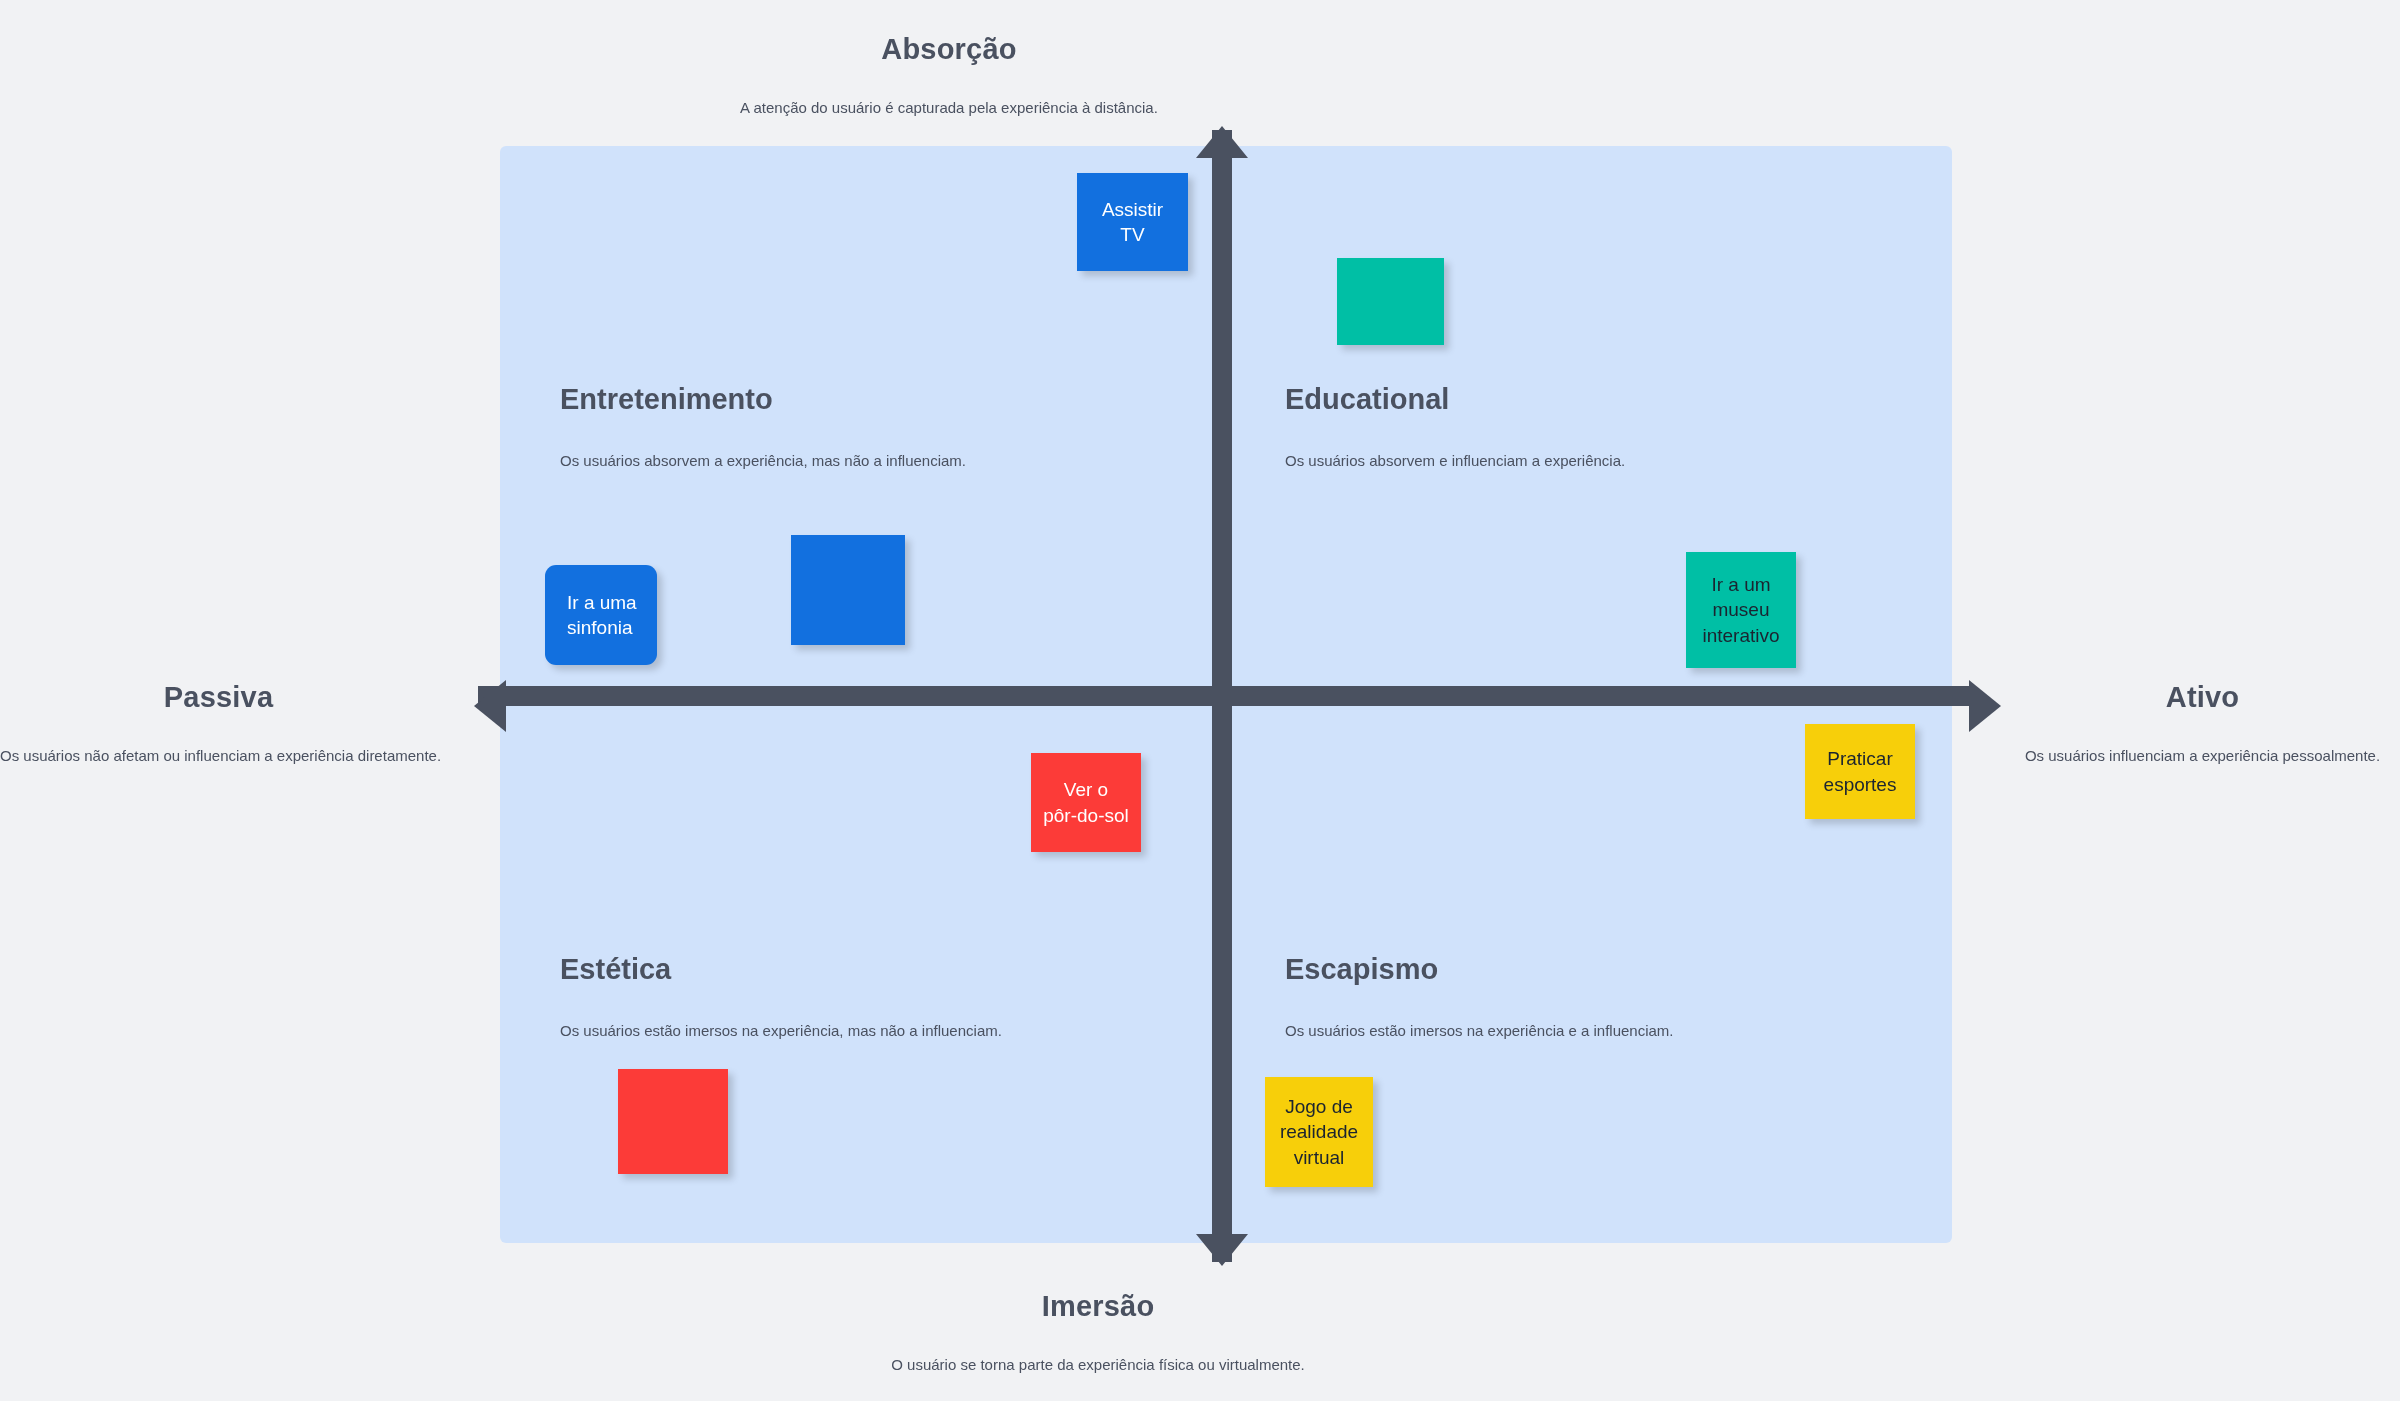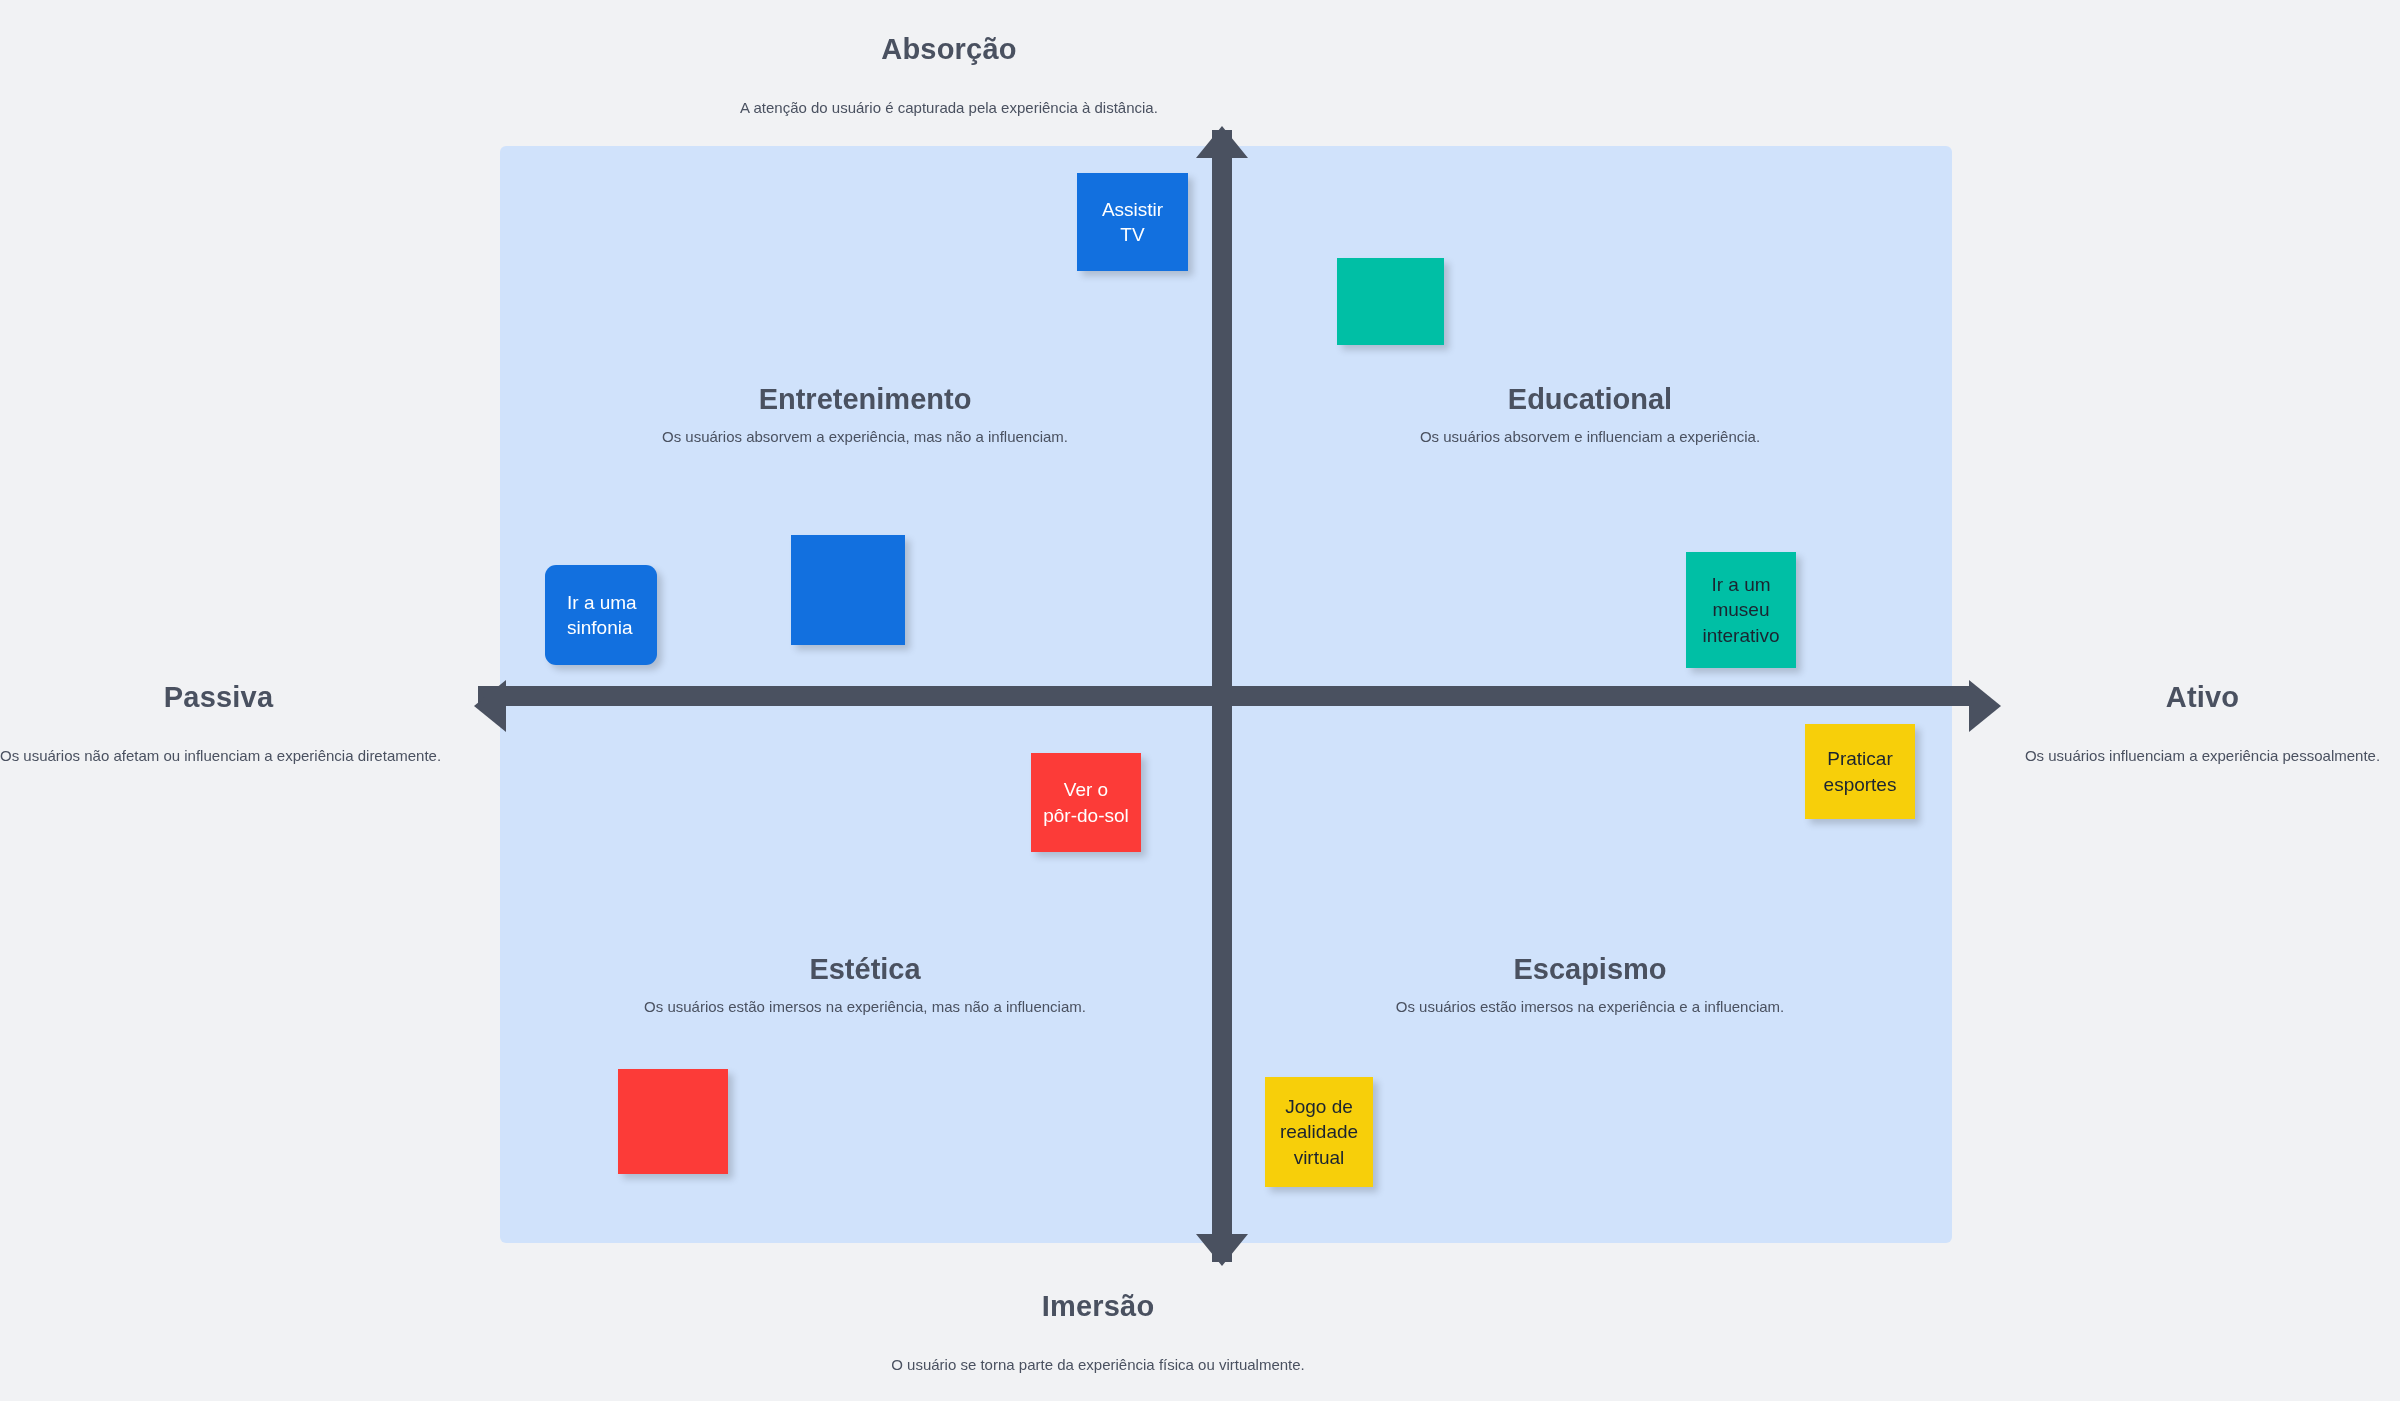--- a/index.html
+++ b/index.html
@@ -95,29 +95,29 @@
     color: #4a5160;
     white-space: nowrap;
   }
 
   #axis-top    { left: 0;     top: 33px;   width: 1898px; }
   #axis-bottom { left: 0;     top: 1290px; width: 2196px; }
   #axis-left   { left: 0;     top: 681px;  width: 437px; }
   #axis-right  { left: 2005px;top: 681px;  width: 395px; }
 
   
-  .quadrant { position: absolute; text-align: center; z-index: 3; }
+  .quadrant { position: absolute; z-index: 3; }
   .quadrant .q-title {
     font-size: 29px;
     font-weight: bold;
     color: #4a5160;
     white-space: nowrap;
   }
   .quadrant .q-desc {
-    margin-top: 12px;
+    margin-top: 36px;
     font-size: 15px;
     color: #4a5160;
     white-space: nowrap;
   }
   #quad-entretenimento { left: 560px;  top: 383px; width: 610px; }
   #quad-educational    { left: 1285px; top: 383px; width: 610px; }
   #quad-estetica       { left: 560px;  top: 953px; width: 610px; }
   #quad-escapismo      { left: 1285px; top: 953px; width: 610px; }
 
   

